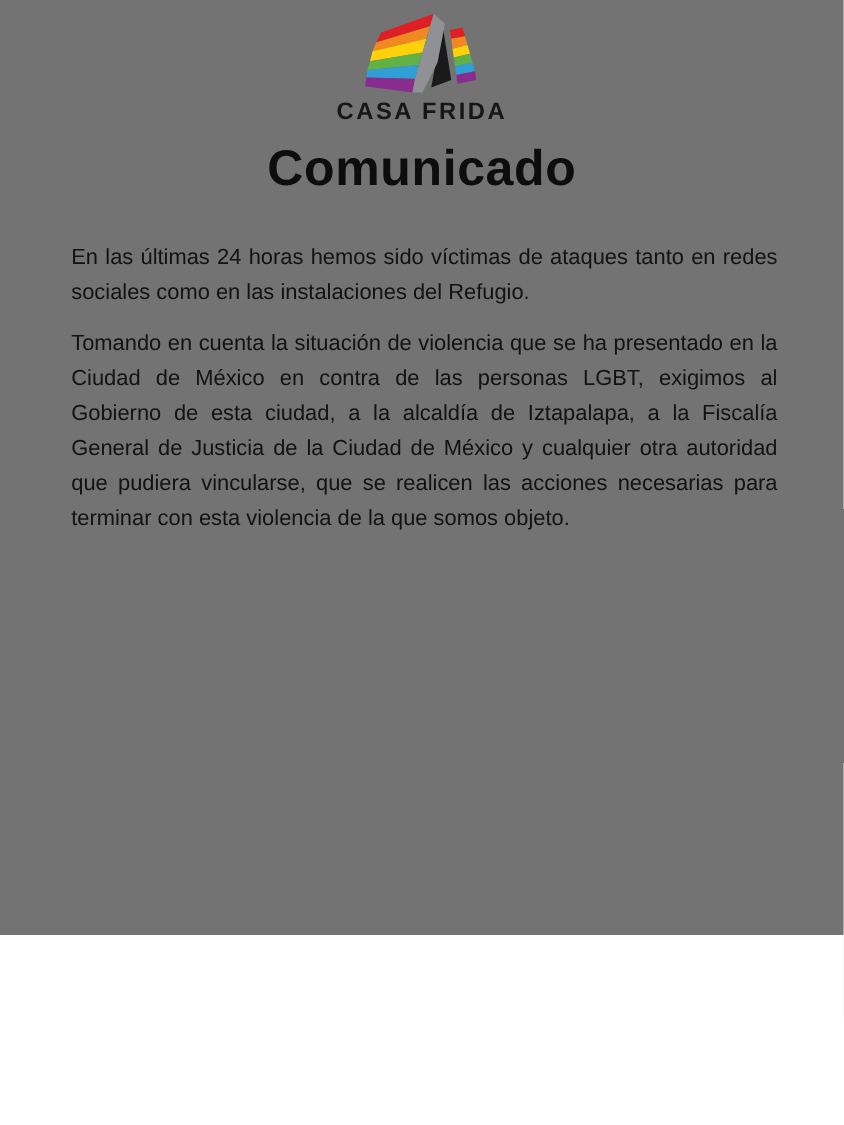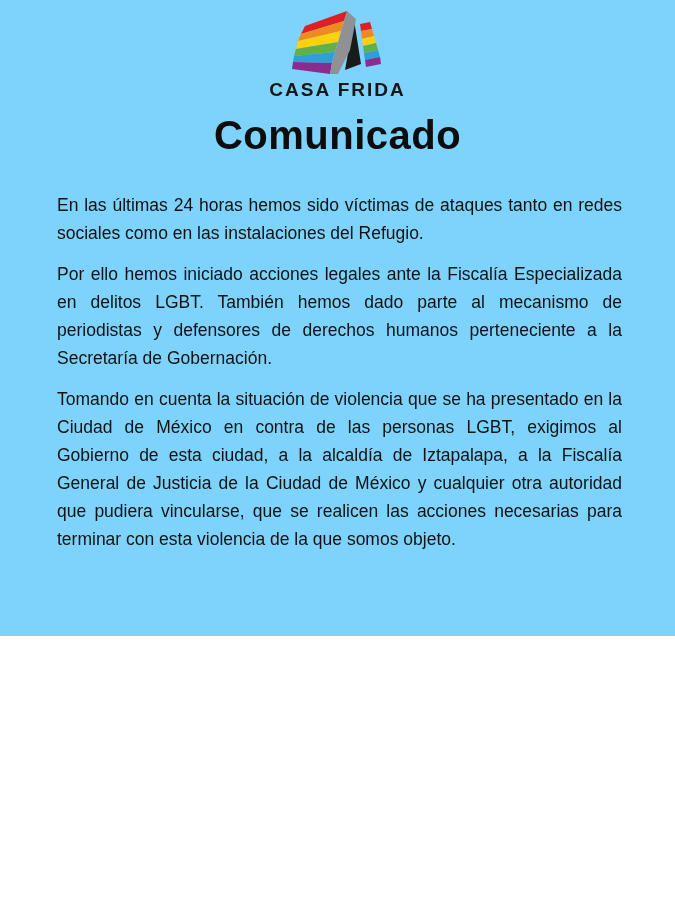--- a/index.html
+++ b/index.html
@@ -9,22 +9,22 @@
   }
   body {
     width: 675px;
     height: 900px;
     font-family: "Liberation Sans", sans-serif;
     color: #111111;
     overflow: hidden;
   }
   .page {
     width: 675px;
-    height: 636px;
-    background: #7dd3fc;
+    height: 748px;
+    background: #737373;
     box-sizing: border-box;
   }
   .logo-block {
     text-align: center;
     padding-top: 6px;
   }
   .tent-svg {
     display: block;
     margin: 0 auto;
   }
@@ -89,17 +89,16 @@
       <polygon points="88,44 74,47 75,54 90,51" fill="#2F9FD5"></polygon>
       <polygon points="90,51 75,54 76,61 91,58" fill="#8A2B8F"></polygon>
     </svg>
     <div class="wordmark">CASA FRIDA</div>
   </header>
 
   <h1 class="page-title">Comunicado</h1>
 
   <main class="body-text">
     <p>En las últimas 24 horas hemos sido víctimas de ataques tanto en redes sociales como en las instalaciones del Refugio.</p>
-    <p>Por ello hemos iniciado acciones legales ante la Fiscalía Especializada en delitos LGBT. También hemos dado parte al mecanismo de periodistas y defensores de derechos humanos perteneciente a la Secretaría de Gobernación.</p>
     <p>Tomando en cuenta la situación de violencia que se ha presentado en la Ciudad de México en contra de las personas LGBT, exigimos al Gobierno de esta ciudad, a la alcaldía de Iztapalapa, a la Fiscalía General de Justicia de la Ciudad de México y cualquier otra autoridad que pudiera vincularse, que se realicen las acciones necesarias para terminar con esta violencia de la que somos objeto.</p>
   </main>
 
 </div>
 
 </body></html>

